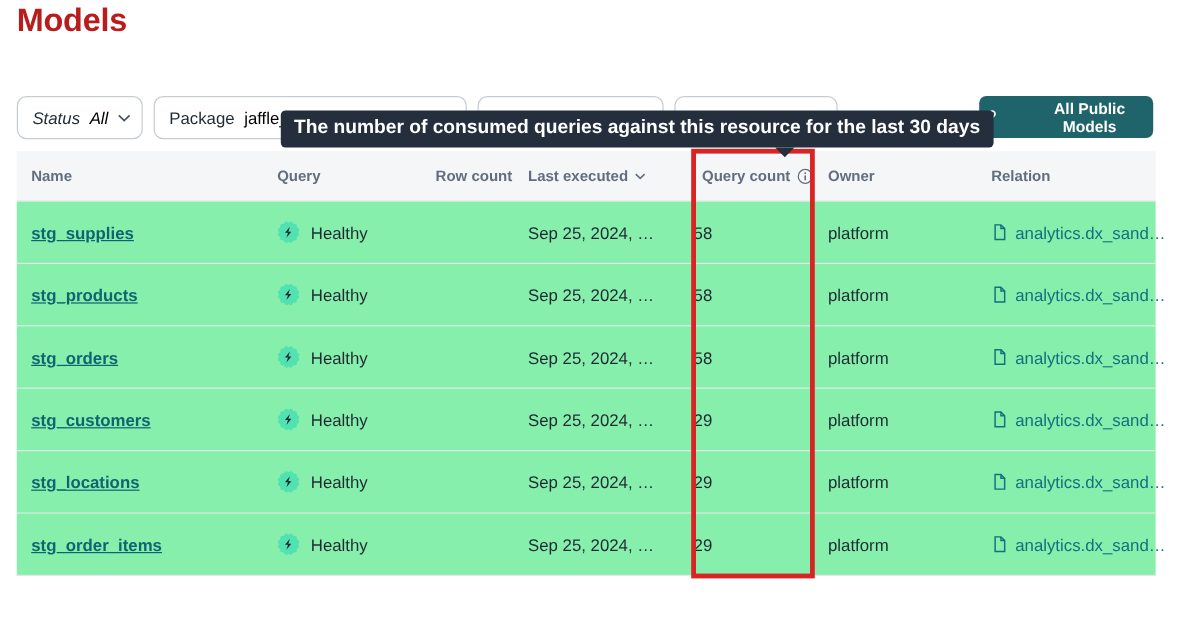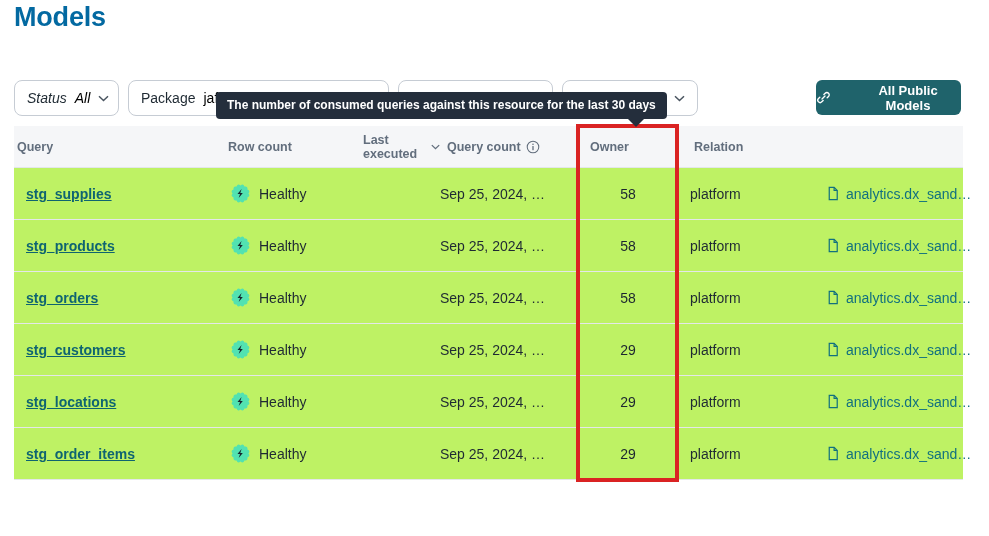--- a/index.html
+++ b/index.html
@@ -2,21 +2,21 @@
 <html><head>
 <meta charset="utf-8">
 <style>
   * { margin:0; padding:0; box-sizing:border-box; }
   html,body { width:989px; height:536px; background:#ffffff; overflow:hidden;
     font-family:"Liberation Sans", sans-serif; color:#1f2a33; }
   .stage { position:relative; width:989px; height:536px; }
 
   
   .page-title { position:absolute; top:2px; left:14px; font-size:27px;
-    font-weight:600; color:#0369a1; letter-spacing:-0.2px; }
+    font-weight:600; color:#b91c1c; letter-spacing:-0.2px; }
 
   
   .filters { position:absolute; top:80px; left:14px; display:flex; gap:9px; }
   .filter-box { height:36px; border:1px solid #c6ccd4; border-radius:8px;
     display:flex; align-items:center; padding:0 12px; gap:8px; font-size:14px;
     background:#fff; color:#1f2a33; }
   .filter-box .flabel { color:#1f2a33; }
   .filter-box .fvalue { color:#000000; }
   .fb-status  { width:105px;font-style:italic; }
   .fb-package { width:261px; }
@@ -24,37 +24,37 @@
   .fb-4 { width:136px; }
   .chev { margin-left:auto; color:#4a5560; display:flex; align-items:center; }
 
   
   .apm-btn { position:absolute; left:816px; top:80px; width:145px; height:35px;
     background:#1f636b; color:#fff; border:none; border-radius:6px;
     display:flex; align-items:center; justify-content:center; gap:24px;
     font-size:13px; font-weight:700; font-family:inherit; cursor:pointer; }
 
   
-  .tooltip { position:absolute; left:216px; top:92px; z-index:10;
-    background:#242e3c; color:#fff; font-size:12px; font-weight:700;
+  .tooltip { position:absolute; left:234px; top:92px; z-index:10;
+    background:#242e3c; color:#fff; font-size:16px; font-weight:700;
     line-height:1; padding:7px 11px 8px; border-radius:4px; white-space:nowrap; }
   .tooltip::after { content:''; position:absolute; top:100%; left:412px;
     border:8px solid transparent; border-top-color:#242e3c; border-bottom:none; }
 
   
   .table { position:absolute; top:126px; left:14px; width:949px; }
   .tr { display:grid; grid-template-columns:214px 135px 77px 138px 100px 132px 1fr;
     align-items:center; }
   .thead { height:42px; background:#f5f6f8; border-bottom:1px solid #e3e6ea;
     font-size:12.5px; font-weight:700; color:#626e7d; }
   .trow { height:52px; border-bottom:1px solid #e4e7ea; font-size:14px;
-    background:#bef264; }
+    background:#86efac; }
   .c-name { padding-left:12px; }
   .c-health { padding-left:3px; display:flex; align-items:center; gap:9px; }
-  .c-query { text-align:center; padding-right:0; }
+  .c-query { text-align:left; padding-right:0; }
   .c-query.th-cell { padding-right:0; text-align:left; padding-left:7px;
     display:flex; align-items:flex-end; gap:5px; }
   .c-owner { padding-left:12px; }
   .c-relation { display:flex; align-items:center; gap:6px;padding-left:16px; }
   .c-last.th-cell { display:flex; align-items:center; gap:6px; }
   .model-link { color:#0f6471; font-weight:700; text-decoration:underline;
     cursor:pointer; }
   .relation-link { color:#12707f; text-decoration:none; cursor:pointer;
     display:flex; align-items:center; gap:6px; }
   .num { color:#1c2630; }
@@ -123,20 +123,21 @@
     </span>
     <span>All Public Models</span>
   </button>
 
   <div class="tooltip">
     <span>The number of consumed queries against this resource for the last 30 days</span>
   </div>
 
   <div class="table">
     <div class="tr thead">
+      <div class="c-name th-cell">Name</div>
       <div class="c-health th-cell">Query</div>
       <div class="c-rowcount th-cell">Row count</div>
       <div class="c-last th-cell">
         <span>Last executed</span>
         <span style="display:flex;color:#626e7d;">
           <svg width="9" height="6" viewBox="0 0 11 7">
               <path d="M1 1.2l4.5 4.3L10 1.2" fill="none" stroke="currentColor" stroke-width="1.6"></path>
             </svg>
         </span>
       </div>

